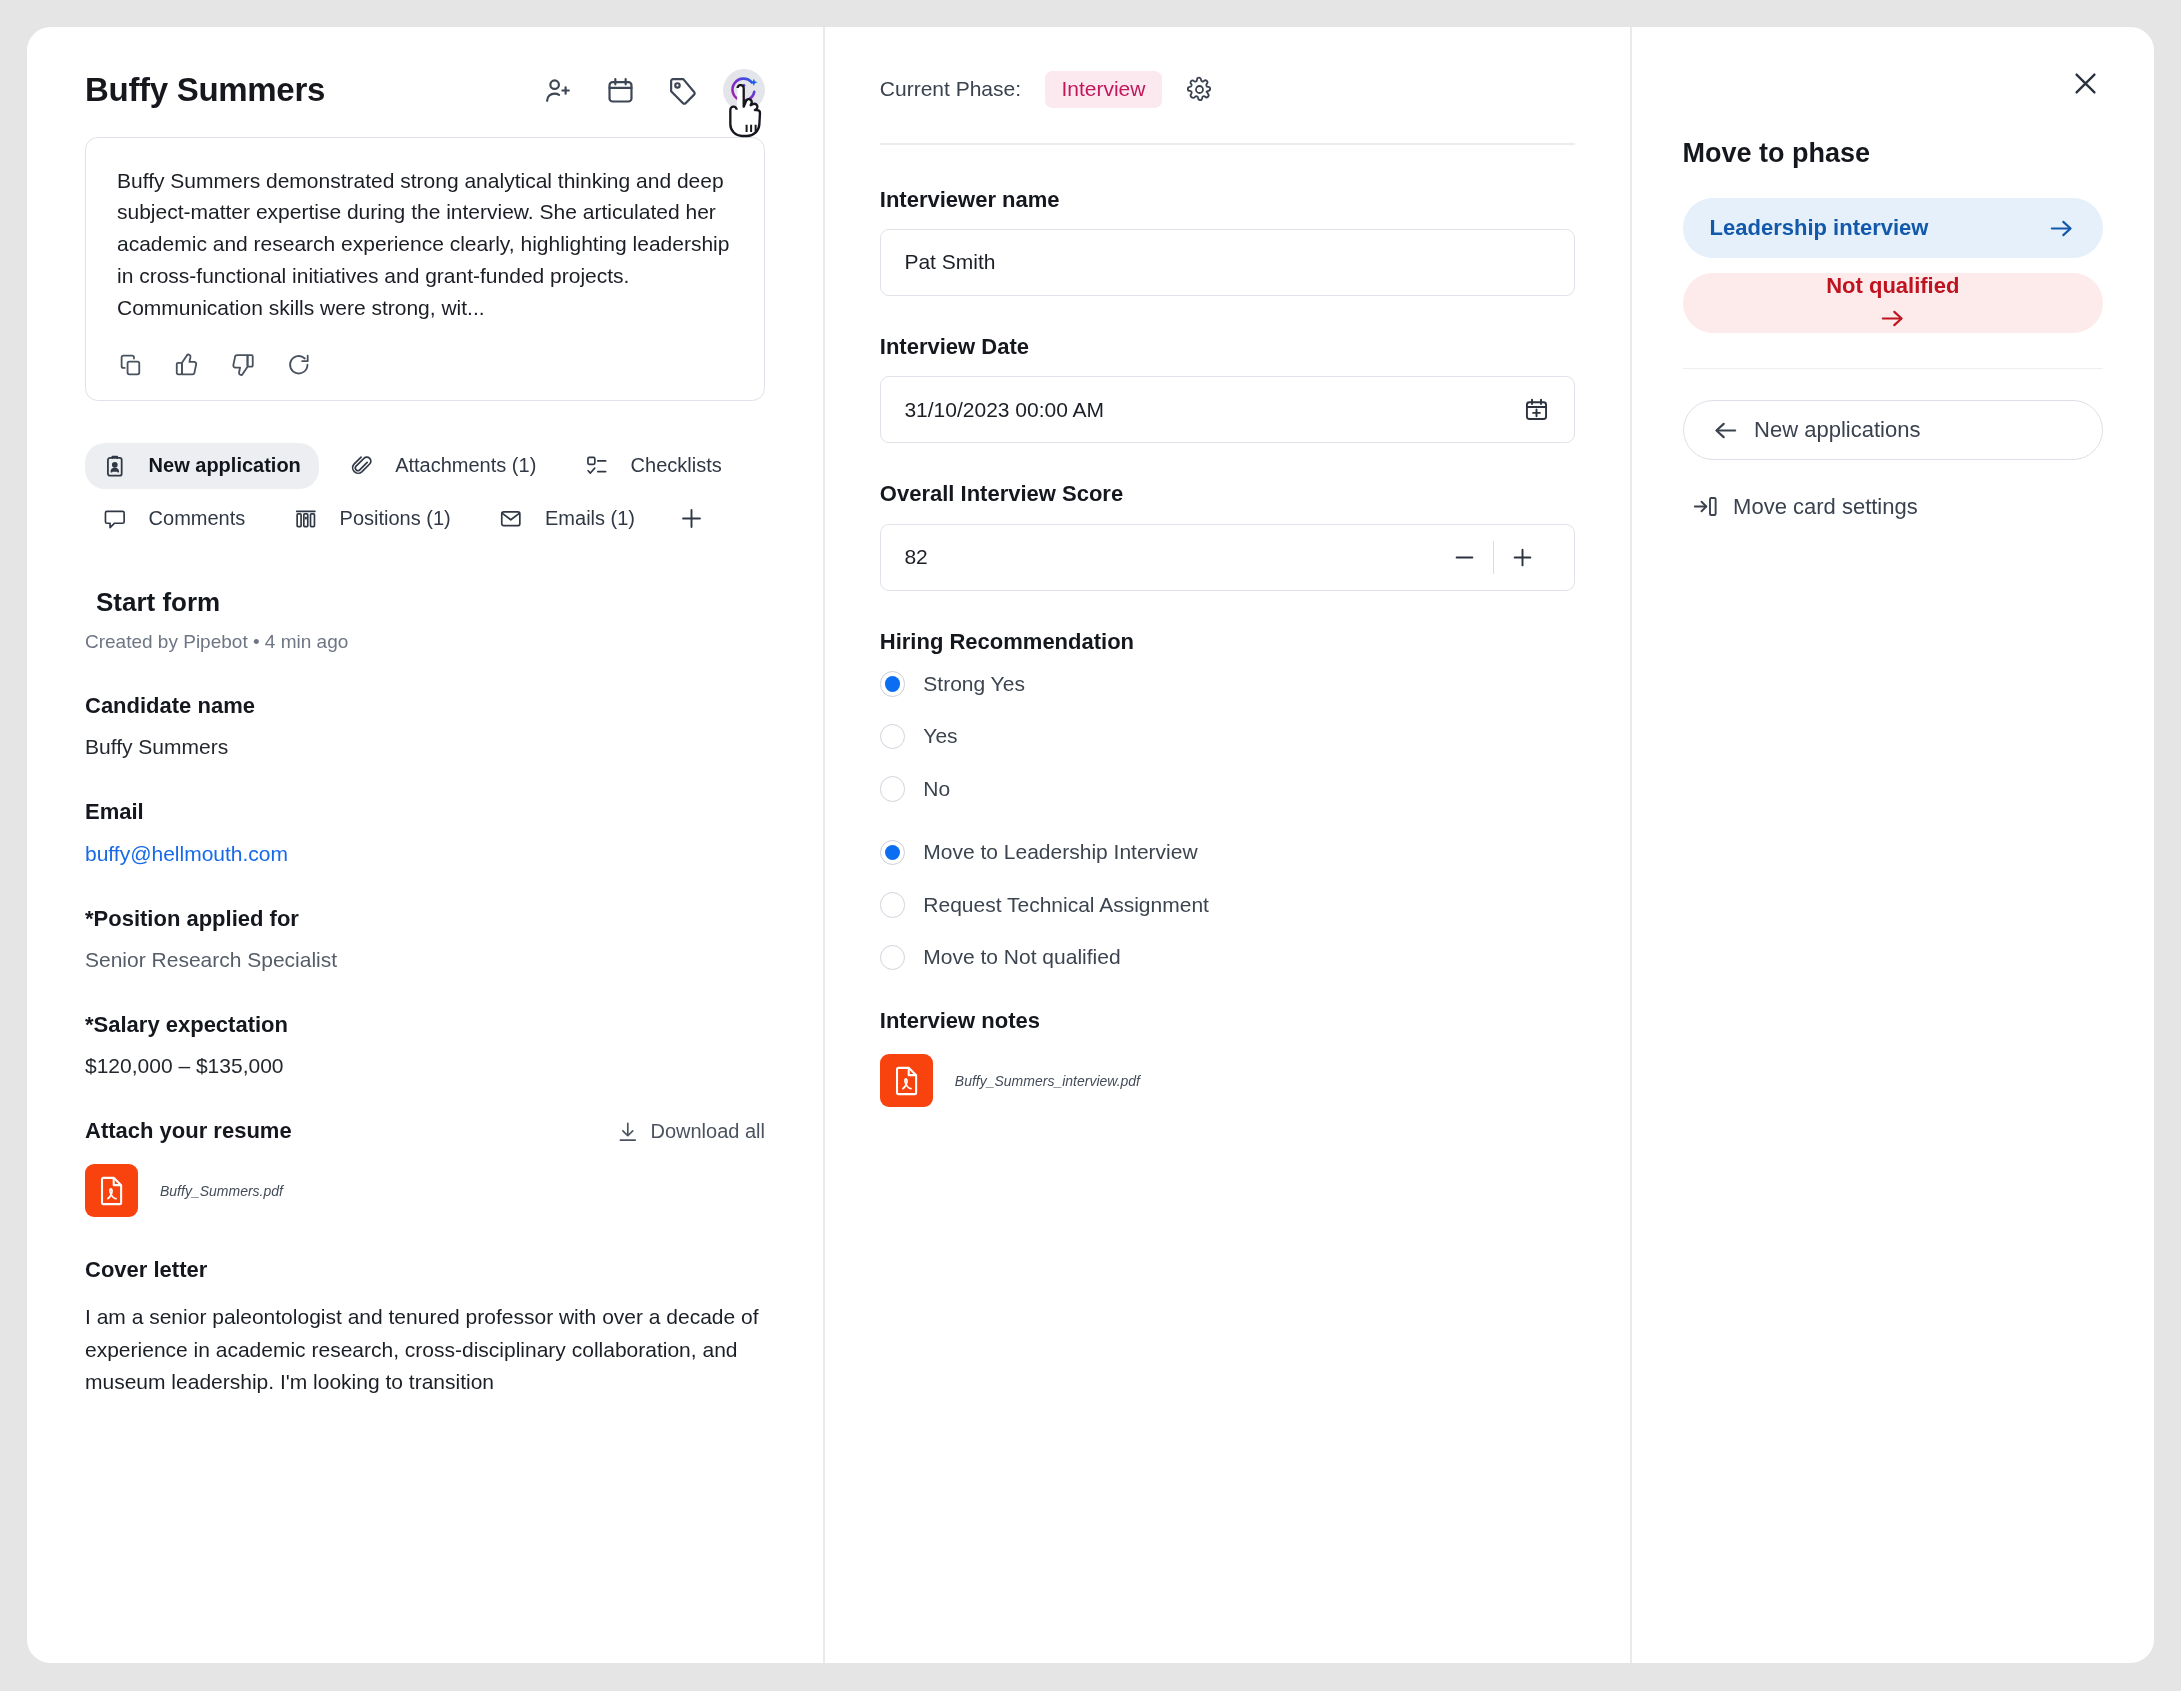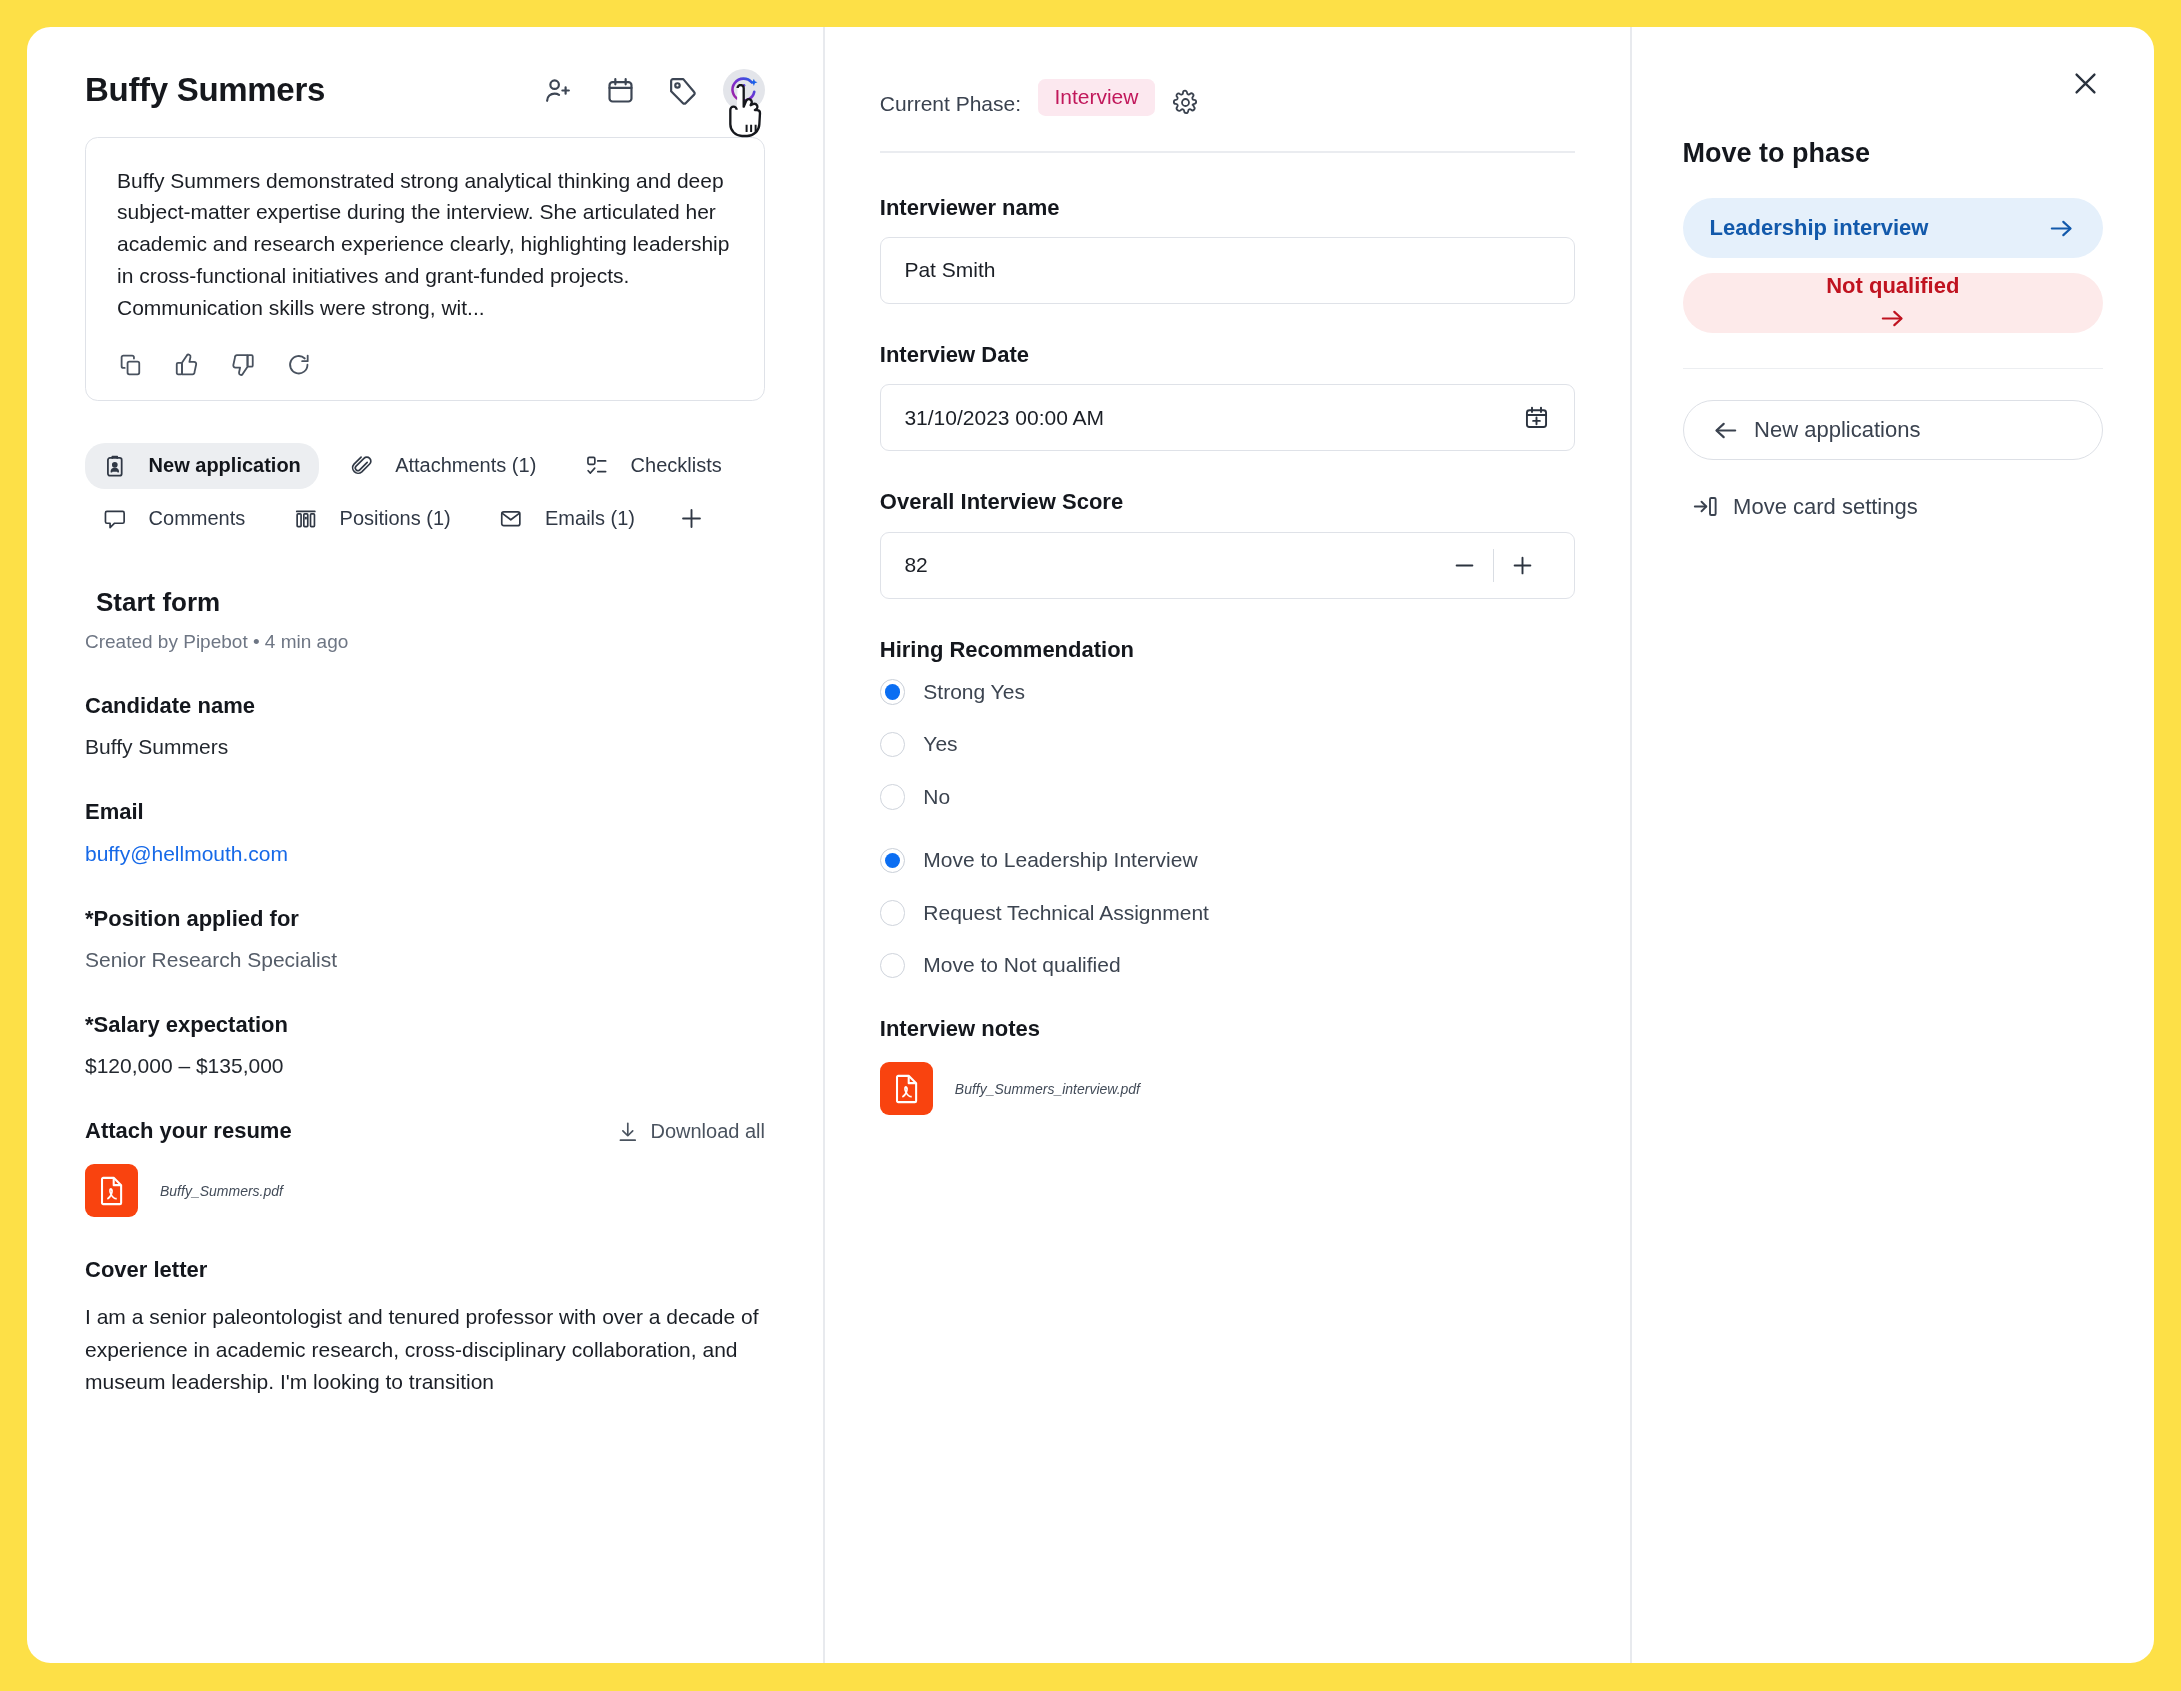--- a/index.html
+++ b/index.html
@@ -5,21 +5,21 @@
   * { box-sizing: border-box; margin: 0; padding: 0; }
   html, body {
     width: 2182px; height: 1691px;
     background: #a8adb3;
     font-family: "Liberation Sans", sans-serif;
     overflow: hidden;
   }
   .page {
     position: relative;
     width: 2182px; height: 1691px;
-    background: #fde047;
+    background: #e5e5e5;
   }
   
   .modal {
     position: absolute;
     left: 27px; top: 27px;
     width: 2127px; height: 1636px;
     background: #ffffff;
     border-radius: 23.6px;
     display: flex;
     overflow: hidden;
@@ -111,21 +111,21 @@
     display: flex; align-items: center; justify-content: center;
     flex: 0 0 53px;
   }
   .pdf-name { font-size: 14px; color: #434c59; font-style: italic; }
 
   .cover-body {
     font-size: 21px; line-height: 1.55; color: #1b1f26; margin-top: 18px;
   }
 
   
-  .phase-row { display: flex; align-items: flex-end; gap: 17px; margin-top: 8px; }
+  .phase-row { display: flex; align-items: center; gap: 24px; }
   .phase-lbl { font-size: 21px; color: #3a424f; }
   .phase-badge {
     background: #fce8ef; color: #c1185b;
     padding: 6.4px 16.4px; border-radius: 7.3px;
     font-size: 21px;
   }
   .gear { color: #3a424f; display: flex; align-items: center; }
   .mid-rule { height: 1.8px; background: #eaecf0; margin: 35px 0 42px 0; }
 
   .mfld { margin-bottom: 38px; }

